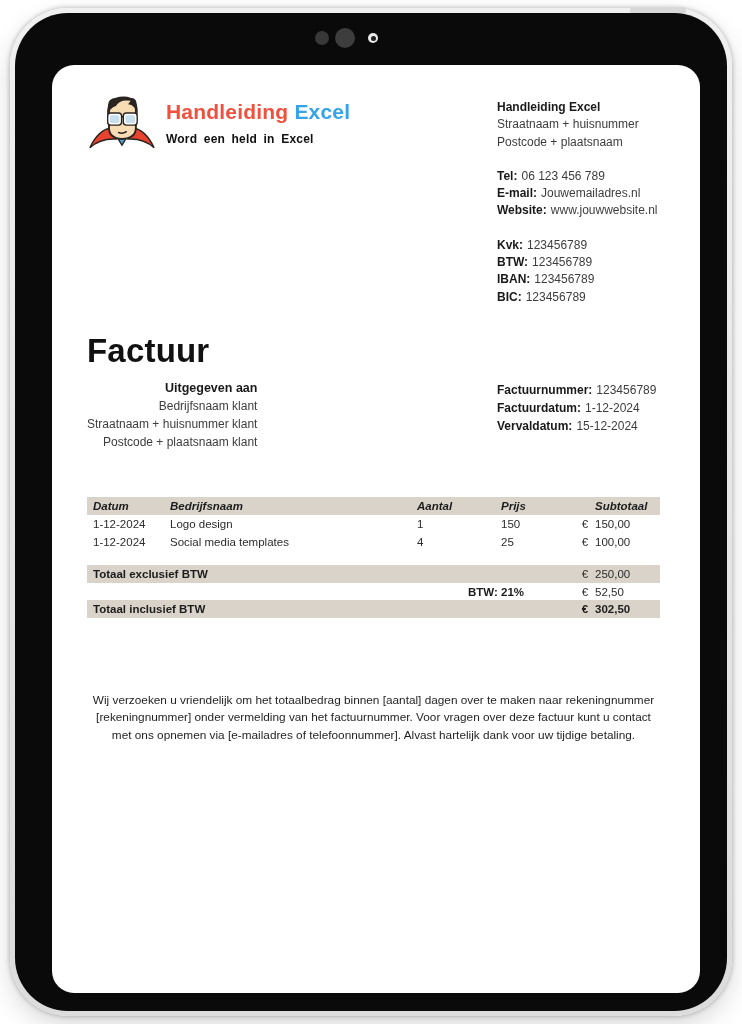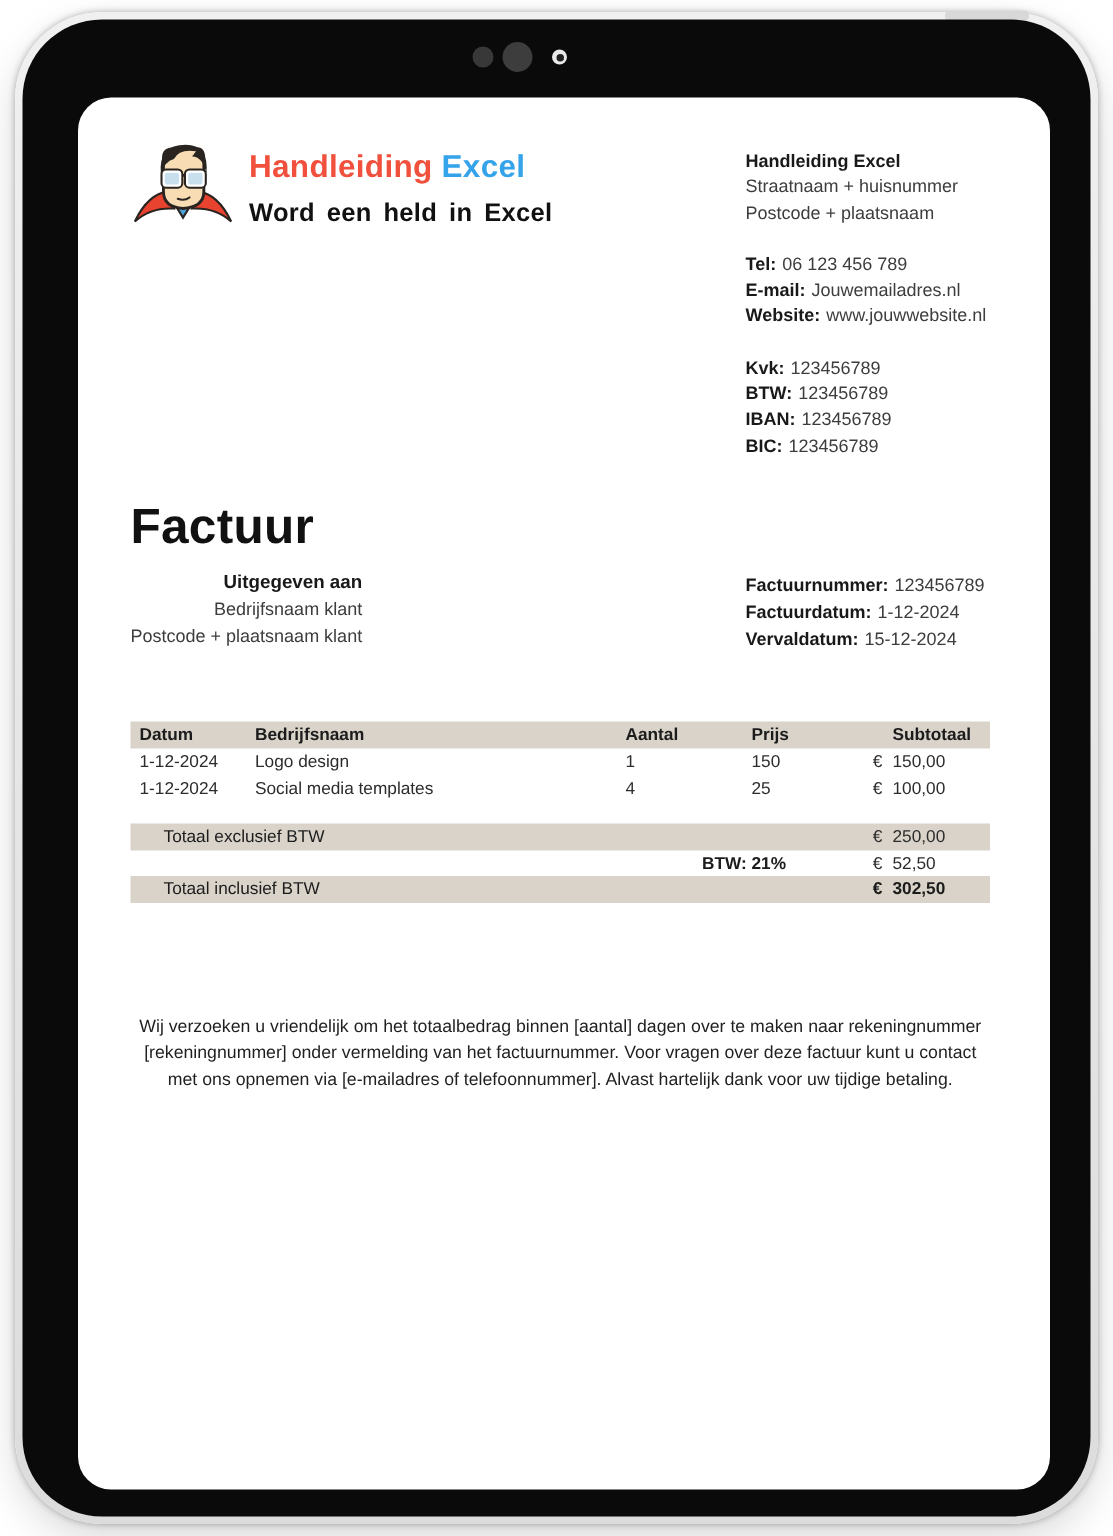--- a/index.html
+++ b/index.html
@@ -35,46 +35,46 @@
   .doc { position: absolute; left: 0; top: 0; width: 100%; height: 100%; padding: 28px 40px 0 35px; color: #3d3d3d; }
 
   
   .doc-header { display: flex; justify-content: space-between; }
   .brand { display: flex; align-items: flex-start; gap: 9px; }
   .brand-mark { width: 70px; height: 66px; flex: 0 0 auto; }
   .brand-text { margin-top: 7px; }
   .brand-title { font-size: 21px; font-weight: 700; letter-spacing: 0.2px; white-space: nowrap; }
   .brand-title .p1 { color: #f0503c; margin-top: 35px; }
   .brand-title .p2 { color: #35a3ea; margin-left: 6px; }
-  .brand-tagline { margin-top: 8px; font-size: 17px; font-weight: 700; color: #111111; word-spacing: 3px; letter-spacing: 0.2px; }
+  .brand-tagline { margin-top: 8px; font-size: 12px; font-weight: 700; color: #111111; word-spacing: 3px; letter-spacing: 0.2px; }
 
   .company { width: 163px; margin-top: 6px; font-size: 12px; line-height: 17.3px; }
   .company .grp { margin-top: 17px; }
   .company .grp:first-child { margin-top: 0; }
   .company .co-name { font-weight: 700; color: #191919; }
   .lbl { font-weight: 700; color: #191919; }
   .lbl-sp { margin-right: 4px; }
 
   
   .invoice-title { margin-top: 27px; font-size: 33px; font-weight: 700; color: #111111; letter-spacing: 0.2px; line-height: 1.1; }
   .parties { display: flex; justify-content: space-between; margin-top: 10px; }
   .customer { font-size: 12px; line-height: 18px; text-align: right; }
   .customer .cust-head { font-weight: 700; color: #191919; font-size: 12.5px; }
   .inv-meta { width: 163px; font-size: 12px; line-height: 18px; margin-top: 2px; }
 
   
   .invoice-table { margin-top: 46px; font-size: 11.5px; color: #2c2c2c; }
   .t-row { display: grid; grid-template-columns: 83px 1fr 84px 74px 20px 65px; align-items: center; height: 17.5px; }
   .t-row.band { background: #d9d3c9; }
-  .t-row.head { height: 18px; font-weight: 700; color: #1c1c1c; }
+  .t-row.head { height: 18px; font-weight: 700; color: #1c1c1c; font-style: italic; }
   .c-date { padding-left: 6px; }
   .c-cur { text-align: center; }
   .c-sub { text-align: left; padding-right: 16px; }
   .t-spacer { height: 15px; }
-  .c-total-label { grid-column: 1 / 5; padding-left: 22px; font-weight: 400; color: #1c1c1c; }
+  .c-total-label { grid-column: 1 / 5; padding-left: 6px; font-weight: 700; color: #1c1c1c; }
   .c-vat-label { grid-column: 3 / 5; text-align: center; font-weight: 700; color: #1c1c1c; }
   .c-vat-pad { grid-column: 1 / 3; }
   .bold-amt { font-weight: 700; color: #1c1c1c; }
 
   
   .footer-note { max-width: 580px; margin: 74px auto 0; font-size: 11.8px; line-height: 17.5px; text-align: center; color: #1f1f1f; }
 </style>
 </head>
 <body>
 
@@ -132,20 +132,21 @@
             </div>
           </div>
         </div>
 
         <div class="invoice-title">Factuur</div>
 
         <div class="parties">
           <div class="customer">
             <div class="cust-head">Uitgegeven aan</div>
             <div>Bedrijfsnaam klant</div>
+            <div>Straatnaam + huisnummer klant</div>
             <div>Postcode + plaatsnaam klant</div>
           </div>
           <div class="inv-meta">
             <div><span class="lbl lbl-sp">Factuurnummer:</span><span>123456789</span></div>
             <div><span class="lbl lbl-sp">Factuurdatum:</span><span>1-12-2024</span></div>
             <div><span class="lbl lbl-sp">Vervaldatum:</span><span>15-12-2024</span></div>
           </div>
         </div>
 
         <div class="invoice-table">

